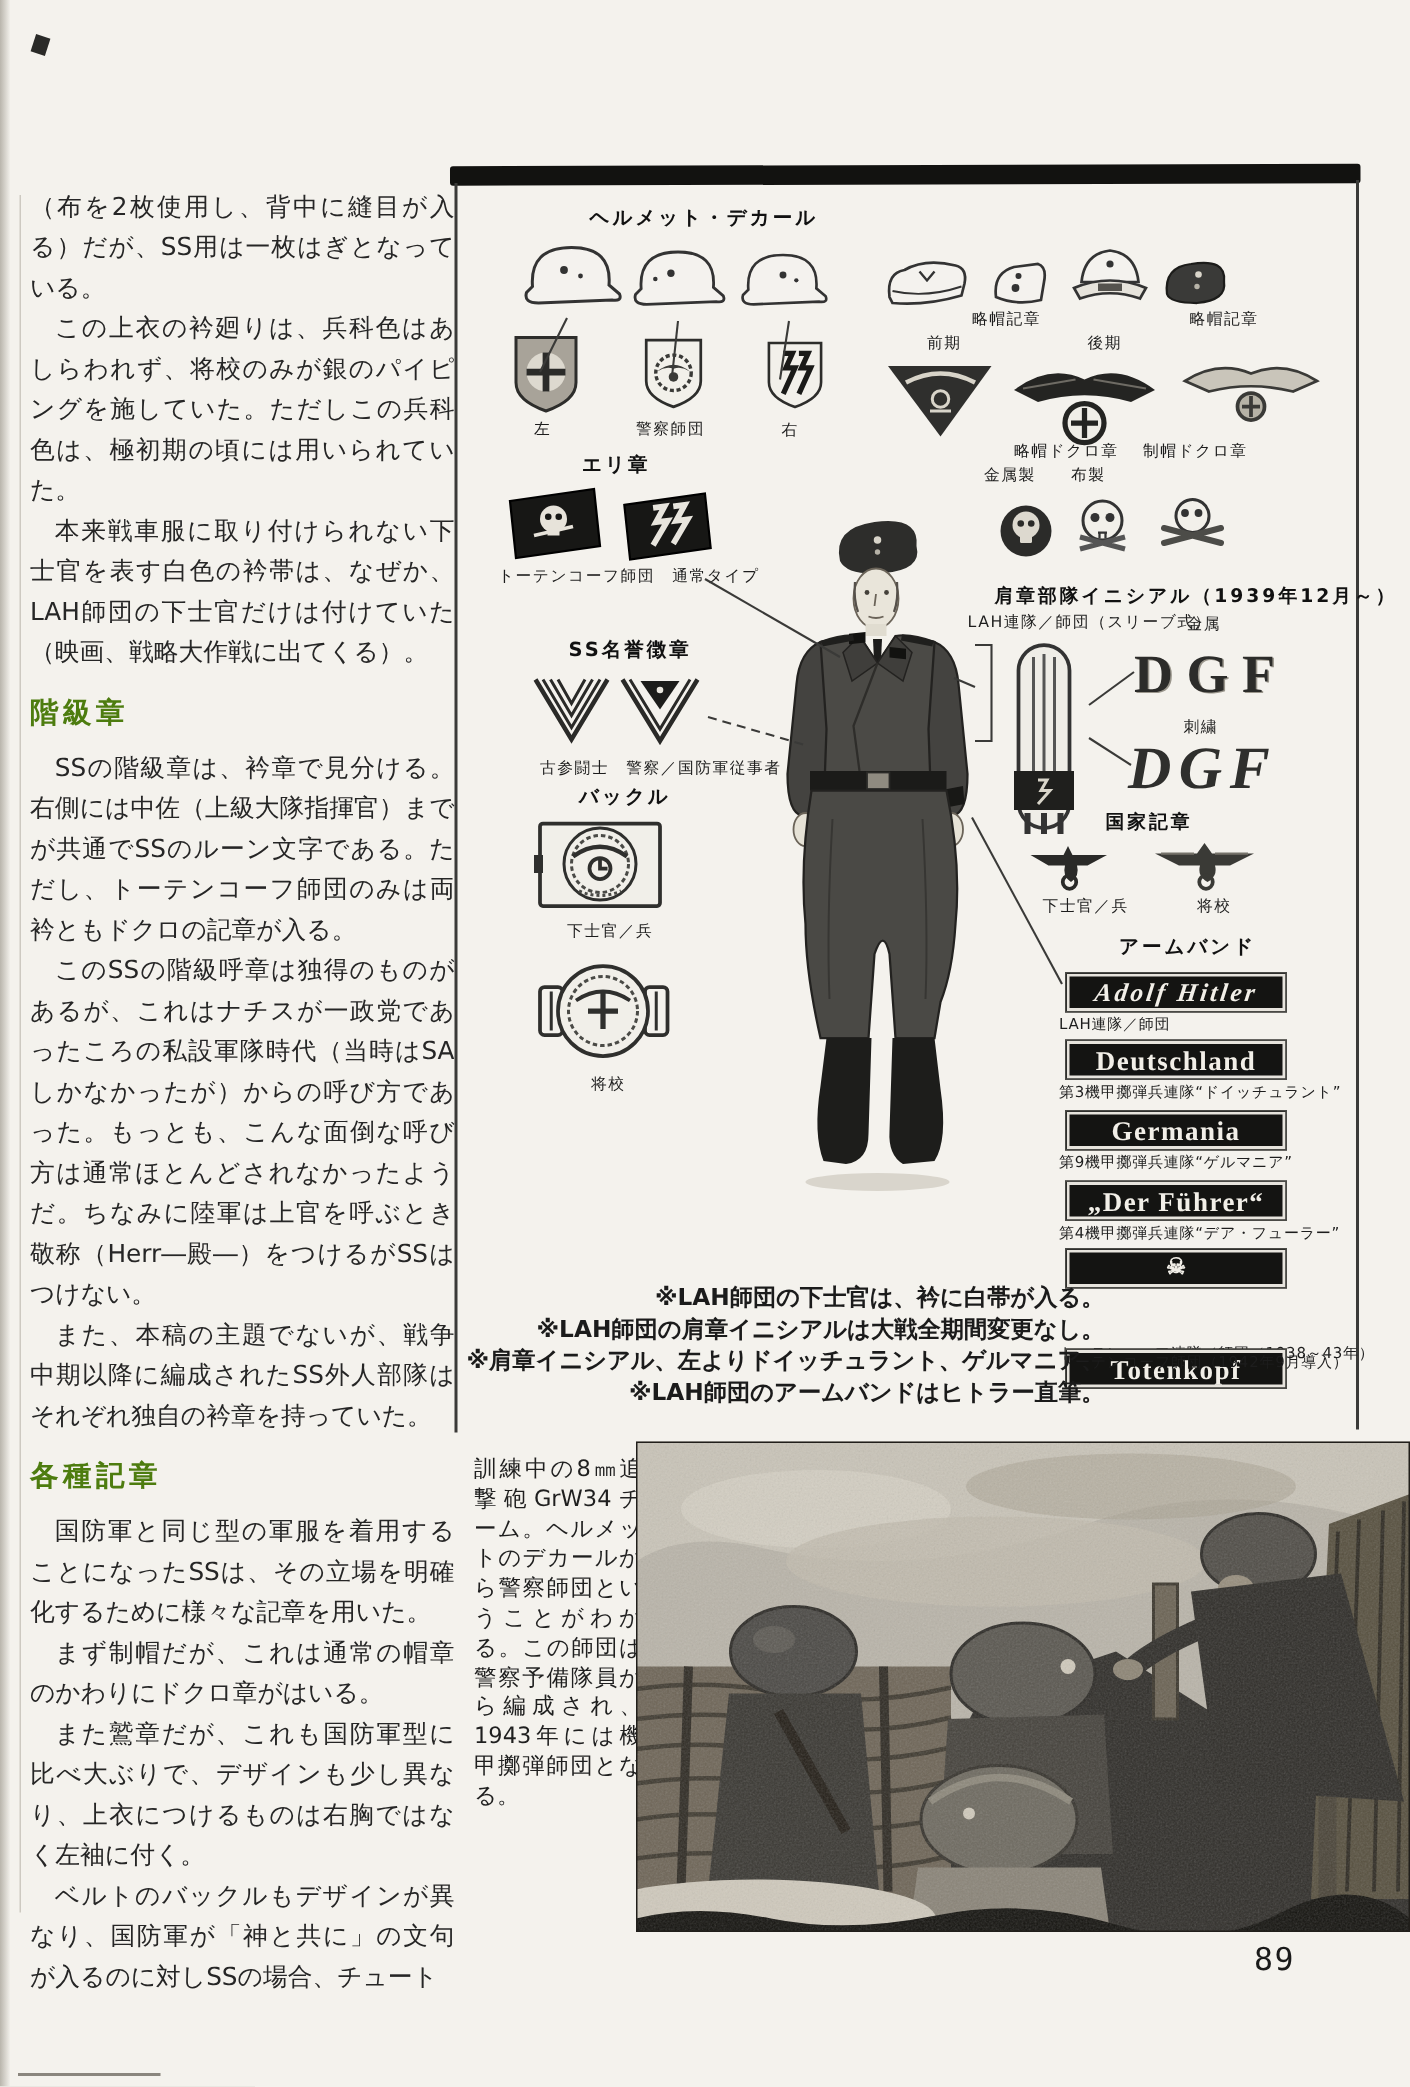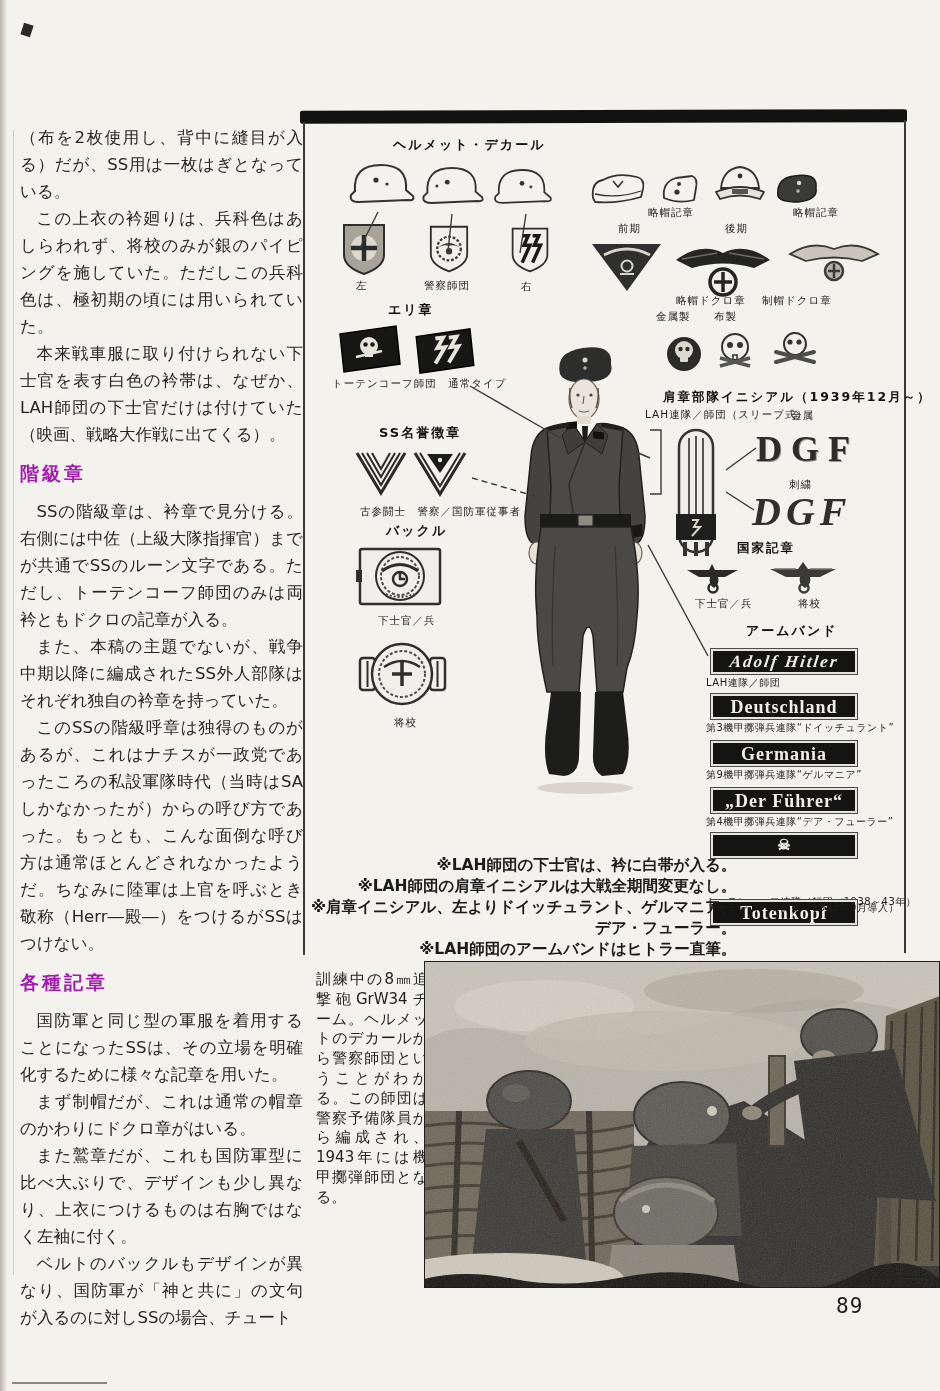--- a/index.html
+++ b/index.html
@@ -8,21 +8,21 @@
     position:relative;width:940px;height:1391px;margin:0 auto;
     background:#f4f2ed;overflow:hidden;
     font-family:"DejaVu Sans",sans-serif;color:#222;
   }
   .abs{position:absolute;}
   
   .body-col{position:absolute;left:20px;top:124px;width:283px;
     font-size:16.5px;line-height:27px;text-align:justify;color:#262626;}
   .body-col p{margin:0;}
   .body-col p.ind{text-indent:1em;}
-  .body-col h3{margin:14px 0 9px 0;font-size:19px;letter-spacing:3px;color:#a21caf;font-family:Liberation Mono, monospace;}
+  .body-col h3{margin:14px 0 9px 0;font-size:19px;letter-spacing:3px;color:#4d7c0f;}
   
   .rule-v{position:absolute;background:#3a3a38;width:2px;}
   .topbar{position:absolute;left:300px;top:110px;width:607px;height:13px;
     background:#121210;border-radius:2px;transform:rotate(-.15deg);}
   
   .lbl{position:absolute;font-size:10.5px;color:#1d1d1d;white-space:nowrap;letter-spacing:1px;}
   .ttl{position:absolute;font-size:13px;font-weight:bold;color:#111;
     white-space:nowrap;letter-spacing:2px;}
   
   .init-metal{position:absolute;font-family:"Liberation Serif",serif;font-weight:bold;
@@ -63,22 +63,22 @@
   <div class="mark" style="left:22px;top:24px;width:10px;height:12px;transform:rotate(18deg);"></div>
   <div class="mark" style="left:12px;top:1382px;width:95px;height:2px;background:#8a867e;"></div>
   <div class="mark" style="left:13px;top:130px;width:1px;height:1145px;background:#cdc9c1;"></div>
 
   <div class="body-col">
     <p>（布を2枚使用し、背中に縫目が入る）だが、SS用は一枚はぎとなっている。</p>
     <p class="ind">この上衣の衿廻りは、兵科色はあしらわれず、将校のみが銀のパイピングを施していた。ただしこの兵科色は、極初期の頃には用いられていた。</p>
     <p class="ind">本来戦車服に取り付けられない下士官を表す白色の衿帯は、なぜか、LAH師団の下士官だけは付けていた（映画、戦略大作戦に出てくる）。</p>
     <h3>階級章</h3>
     <p class="ind">SSの階級章は、衿章で見分ける。右側には中佐（上級大隊指揮官）までが共通でSSのルーン文字である。ただし、トーテンコーフ師団のみは両衿ともドクロの記章が入る。</p>
+    <p class="ind">このSSの階級呼章は独得のものがあるが、これはナチスが一政党であったころの私設軍隊時代（当時はSAしかなかったが）からの呼び方であった。もっとも、こんな面倒な呼び方は通常ほとんどされなかったようだ。ちなみに陸軍は上官を呼ぶとき敬称（Herr―殿―）をつけるがSSはつけない。</p>
     <p class="ind">また、本稿の主題でないが、戦争中期以降に編成されたSS外人部隊はそれぞれ独自の衿章を持っていた。</p>
-    <p class="ind">このSSの階級呼章は独得のものがあるが、これはナチスが一政党であったころの私設軍隊時代（当時はSAしかなかったが）からの呼び方であった。もっとも、こんな面倒な呼び方は通常ほとんどされなかったようだ。ちなみに陸軍は上官を呼ぶとき敬称（Herr―殿―）をつけるがSSはつけない。</p>
     <h3>各種記章</h3>
     <p class="ind">国防軍と同じ型の軍服を着用することになったSSは、その立場を明確化するために様々な記章を用いた。</p>
     <p class="ind">まず制帽だが、これは通常の帽章のかわりにドクロ章がはいる。</p>
     <p class="ind">また鷲章だが、これも国防軍型に比べ大ぶりで、デザインも少し異なり、上衣につけるものは右胸ではなく左袖に付く。</p>
     <p class="ind">ベルトのバックルもデザインが異なり、国防軍が「神と共に」の文句が入るのに対しSSの場合、チュート</p>
   </div>
 
   <div class="topbar"></div>
   <div class="rule-v" style="left:303px;top:122px;height:833px;width:1.5px;"></div>
   <div class="rule-v" style="left:904px;top:120px;height:833px;"></div>
@@ -341,21 +341,20 @@
 
   <div class="band" style="top:873px;margin-top:26px;">
       <span>Totenkopf</span>
     </div>
   <div class="band-cap" style="top:901px;">トーテンコーフ師団（1942年9月導入）</div>
 
   <div class="notes">
     <div>※LAH師団の下士官は、衿に白帯が入る。</div>
     <div>※LAH師団の肩章イニシアルは大戦全期間変更なし。</div>
     <div>※肩章イニシアル、左よりドイッチュラント、ゲルマニア、</div>
-    <div>　デア・フューラー。</div>
     <div>※LAH師団のアームバンドはヒトラー直筆。</div>
   </div>
 
   <svg class="overlay" width="940" height="1391" viewBox="0 0 940 1391">
     <g stroke="#3a3a38" stroke-width="1.4" fill="none">
       <line x1="378" y1="212" x2="360" y2="248"></line>
       <line x1="452" y1="214" x2="448" y2="251"></line>
       <line x1="526" y1="214" x2="520" y2="253"></line>
       <line x1="470" y1="386" x2="560" y2="438"></line>
       <line x1="472" y1="478" x2="538" y2="497" stroke-dasharray="6 4"></line>

